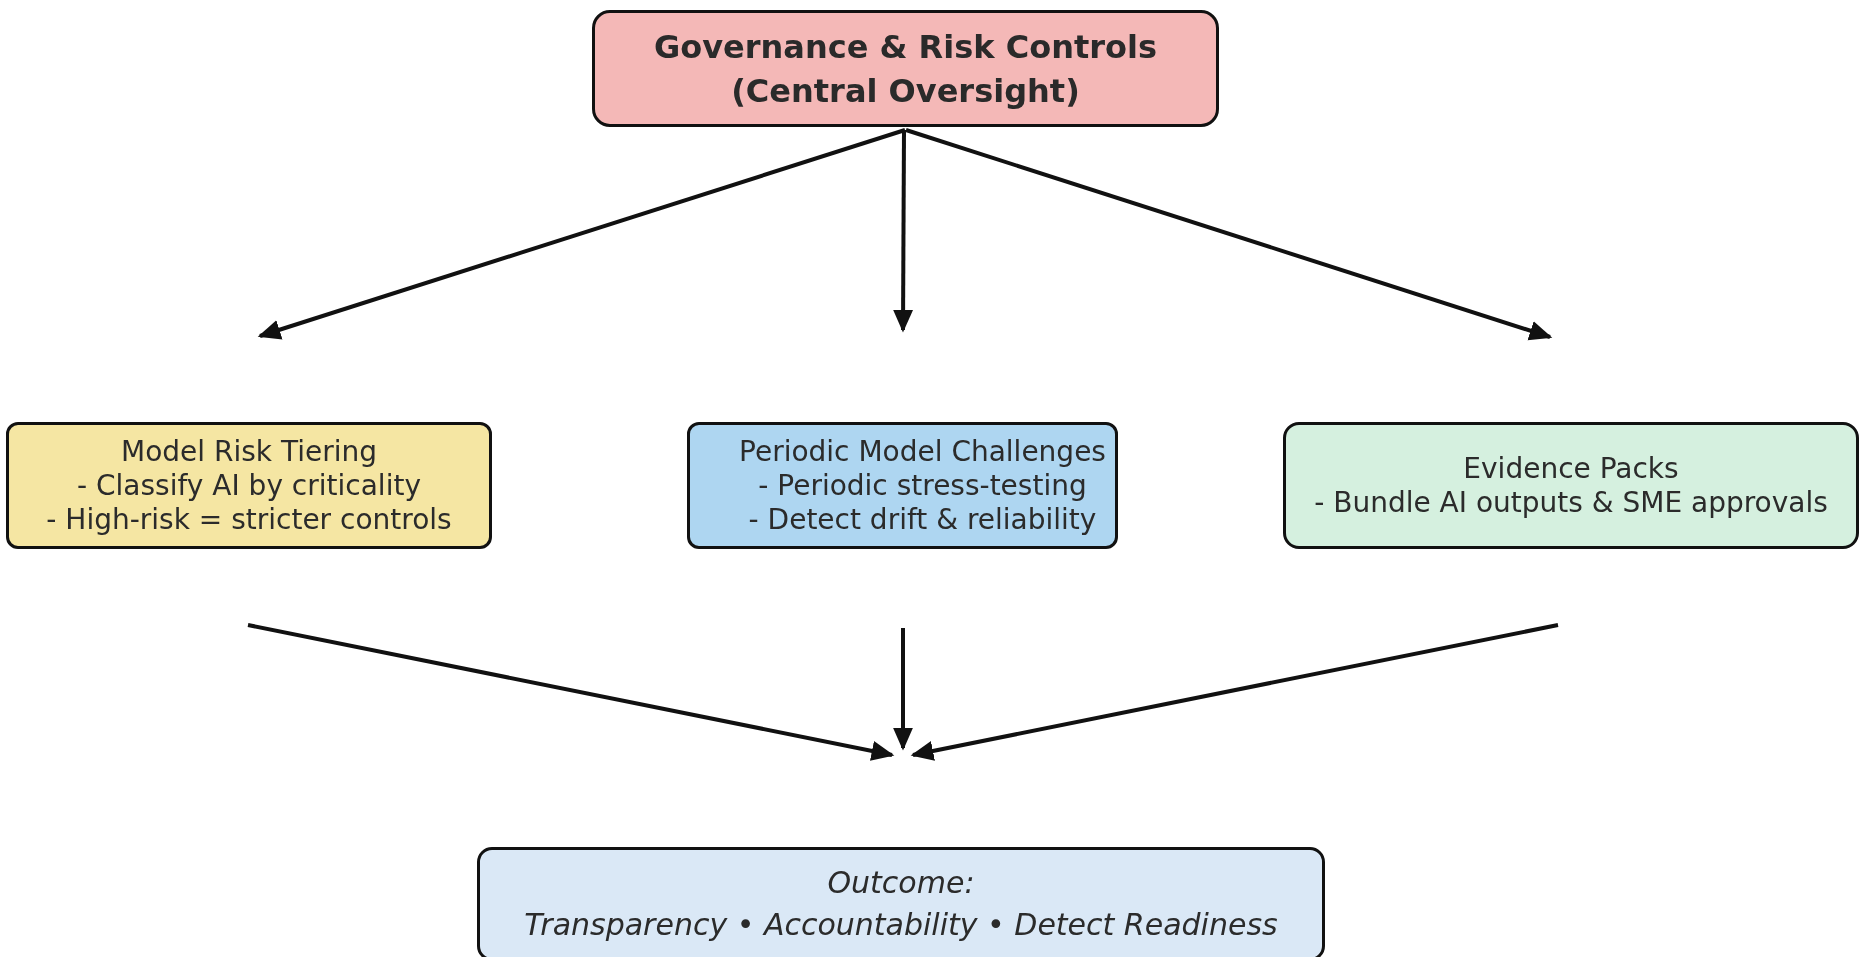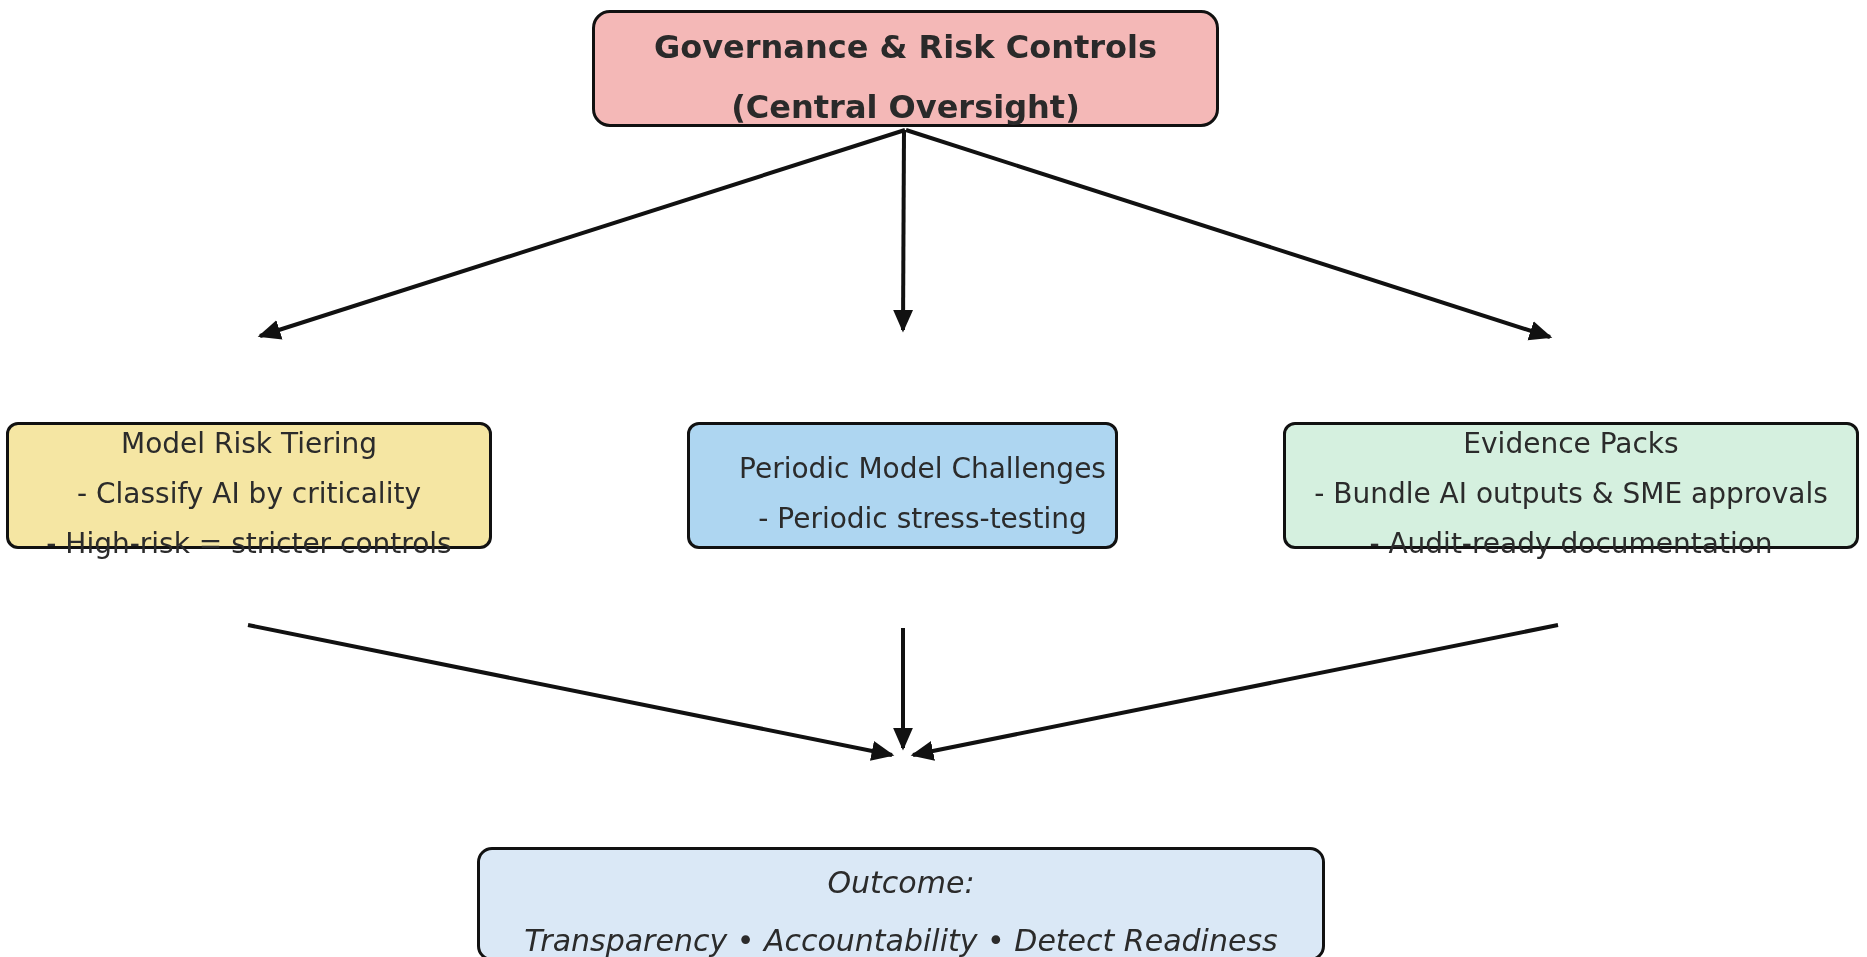--- a/index.html
+++ b/index.html
@@ -27,21 +27,21 @@
     position: absolute;
     box-sizing: border-box;
     border: 3px solid #111111;
     display: flex;
     flex-direction: column;
     align-items: center;
     justify-content: center;
     text-align: center;
     color: #2b2b2b;
   }
-  .node .line { white-space: nowrap; margin-top: 16px; }
+  .node .line { white-space: nowrap; }
 
   .title-box {
     left: 592px; top: 10px;
     width: 627px; height: 117px;
     border-radius: 18px;
     font-weight: bold;
     font-size: 32px;
     line-height: 44px;
     color: #2a2a2a;
   }
@@ -91,26 +91,26 @@
 
   <div class="node tier-box tiering-box" style="background: rgb(245, 230, 163);">
     <div class="line">Model Risk Tiering</div>
     <div class="line">- Classify AI by criticality</div>
     <div class="line">- High-risk = stricter controls</div>
   </div>
 
   <div class="node tier-box challenges-box" style="background: rgb(174, 214, 241); padding-left: 40px;">
     <div class="line">Periodic Model Challenges</div>
     <div class="line">- Periodic stress-testing</div>
+    <div class="line">- Detect drift &amp; reliability</div>
   </div>
 
-  <div class="node tier-box evidence-box" style="background: rgb(213, 240, 223);">
+  <div class="node tier-box evidence-box" style="background: rgb(213, 240, 223); border-radius: 16px;">
     <div class="line">Evidence Packs</div>
     <div class="line">- Bundle AI outputs &amp; SME approvals</div>
-    <div class="line">- Audit-ready documentation</div>
   </div>
 
   <div class="node outcome-box" style="background: rgb(218, 232, 246);">
     <div class="line">Outcome:</div>
     <div class="line">Transparency • Accountability • Detect Readiness</div>
   </div>
 
 </div>
 
 </body></html>

